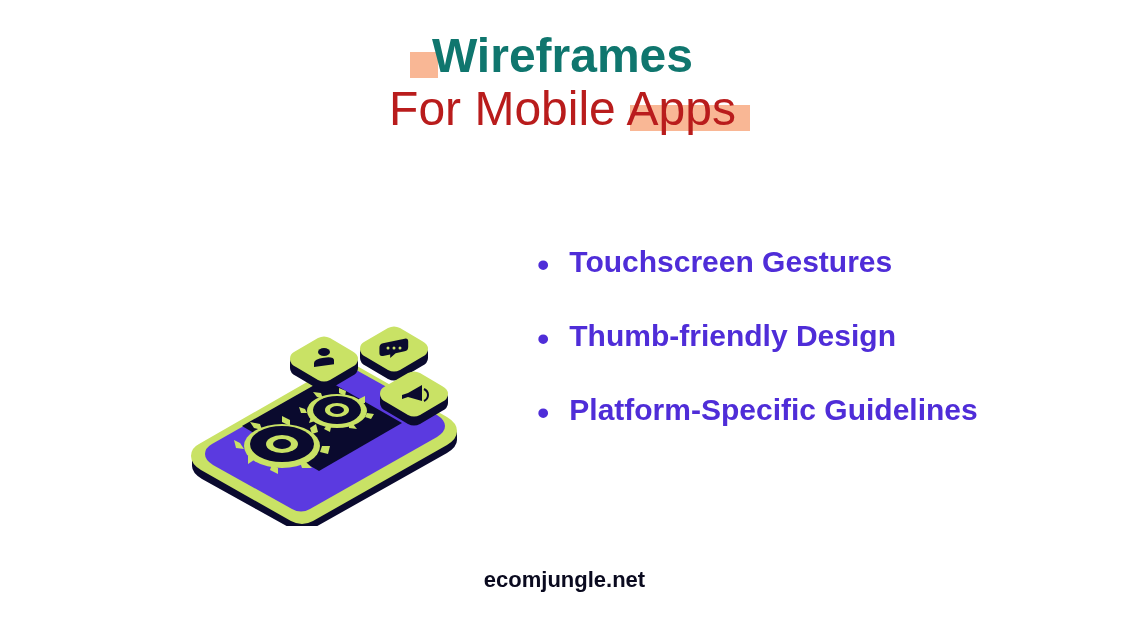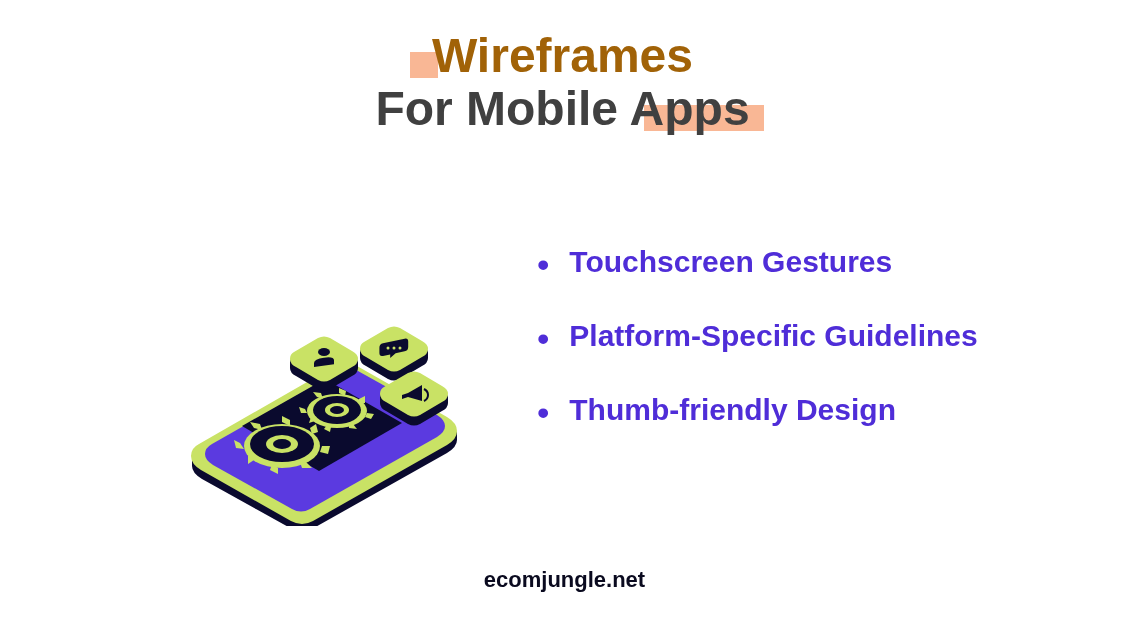--- a/index.html
+++ b/index.html
@@ -23,29 +23,29 @@
     }
     
     .title-line {
       display: inline-block;
       position: relative;
     }
     
     .title-line-1 {
       font-size: 48px;
       font-weight: 800;
-      color: #a16207;
+      color: #0f766e;
       position: relative;
       line-height: 1.1;
     }
     
     .title-line-2 {
       font-size: 48px;
-      font-weight: 700;
-      color: #404040;
+      font-weight: 400;
+      color: #b91c1c;
       position: relative;
       line-height: 1.1;
     }
     
     .highlight-small {
       position: absolute;
       background: #f9b795;
       z-index: -1;
     }
     
@@ -194,19 +194,19 @@
         <path d="M -28 6 Q -32 8 -32 13 Q -32 18 -26 21 L -4 34 Q 2 37 8 34 L 30 21 Q 36 18 36 13 Q 36 8 30 5 L 8 -8 Q 2 -11 -4 -8 Z" fill="#c9e265"></path>
 
         <path d="M -10 14 L -4 12 L 10 4 L 10 20 L -4 16 L -10 18 Z" fill="#0a0a2e"></path>
         <path d="M 12 8 Q 16 10 16 14 Q 16 18 12 20" stroke="#0a0a2e" stroke-width="2" fill="none"></path>
       </g>
     </svg>
   </div>
 
   <ul class="bullet-list">
     <li class="bullet-item">Touchscreen Gestures</li>
+    <li class="bullet-item">Thumb-friendly Design</li>
     <li class="bullet-item">Platform-Specific Guidelines</li>
-    <li class="bullet-item">Thumb-friendly Design</li>
   </ul>
 
 </div>
 
 <div class="footer">ecomjungle.net</div>
 
 </body></html>

